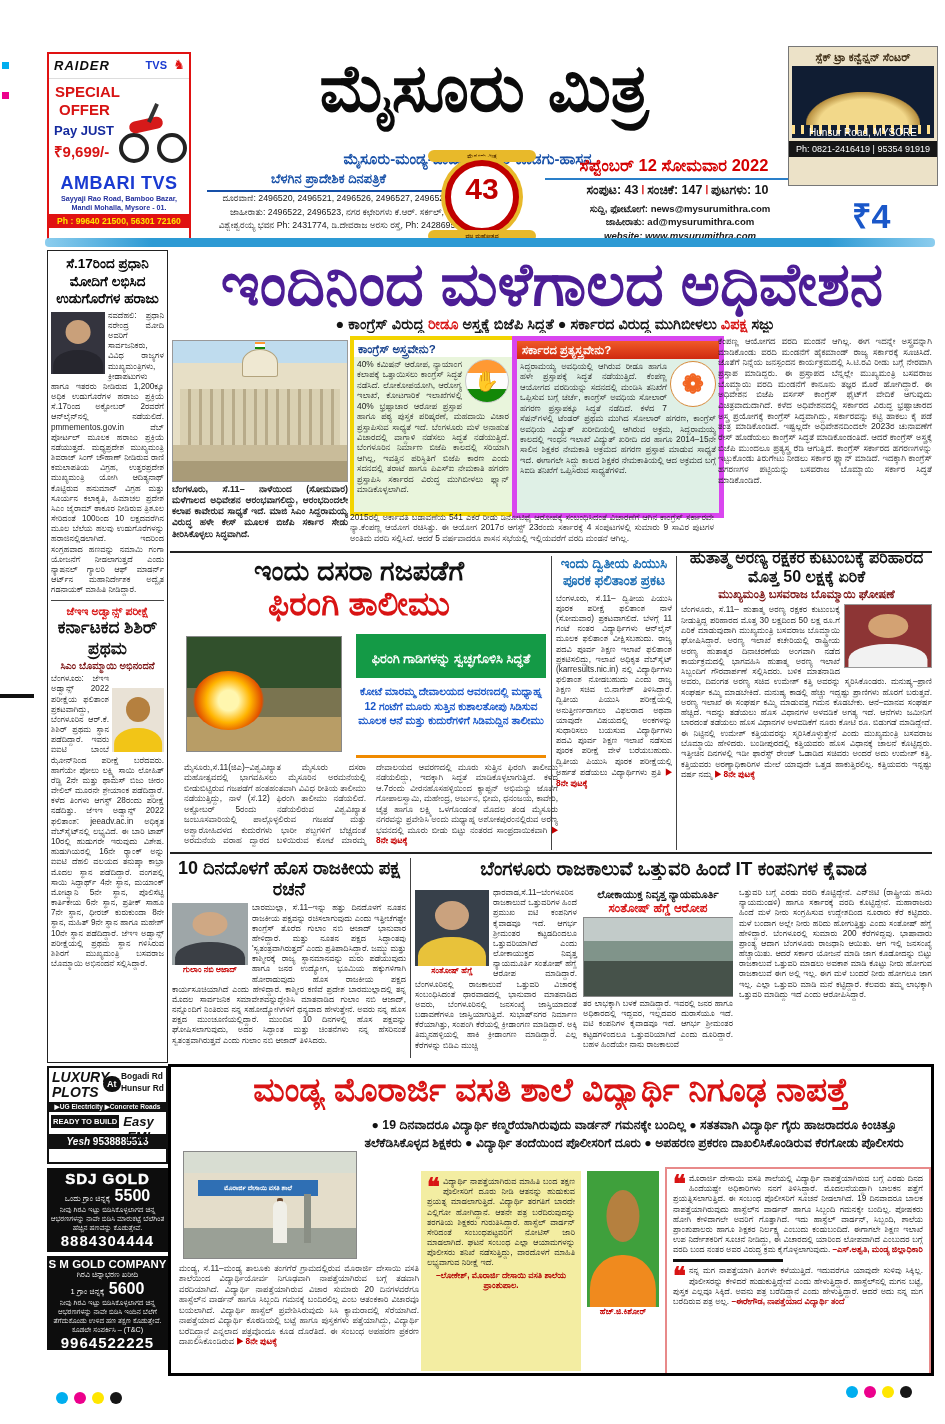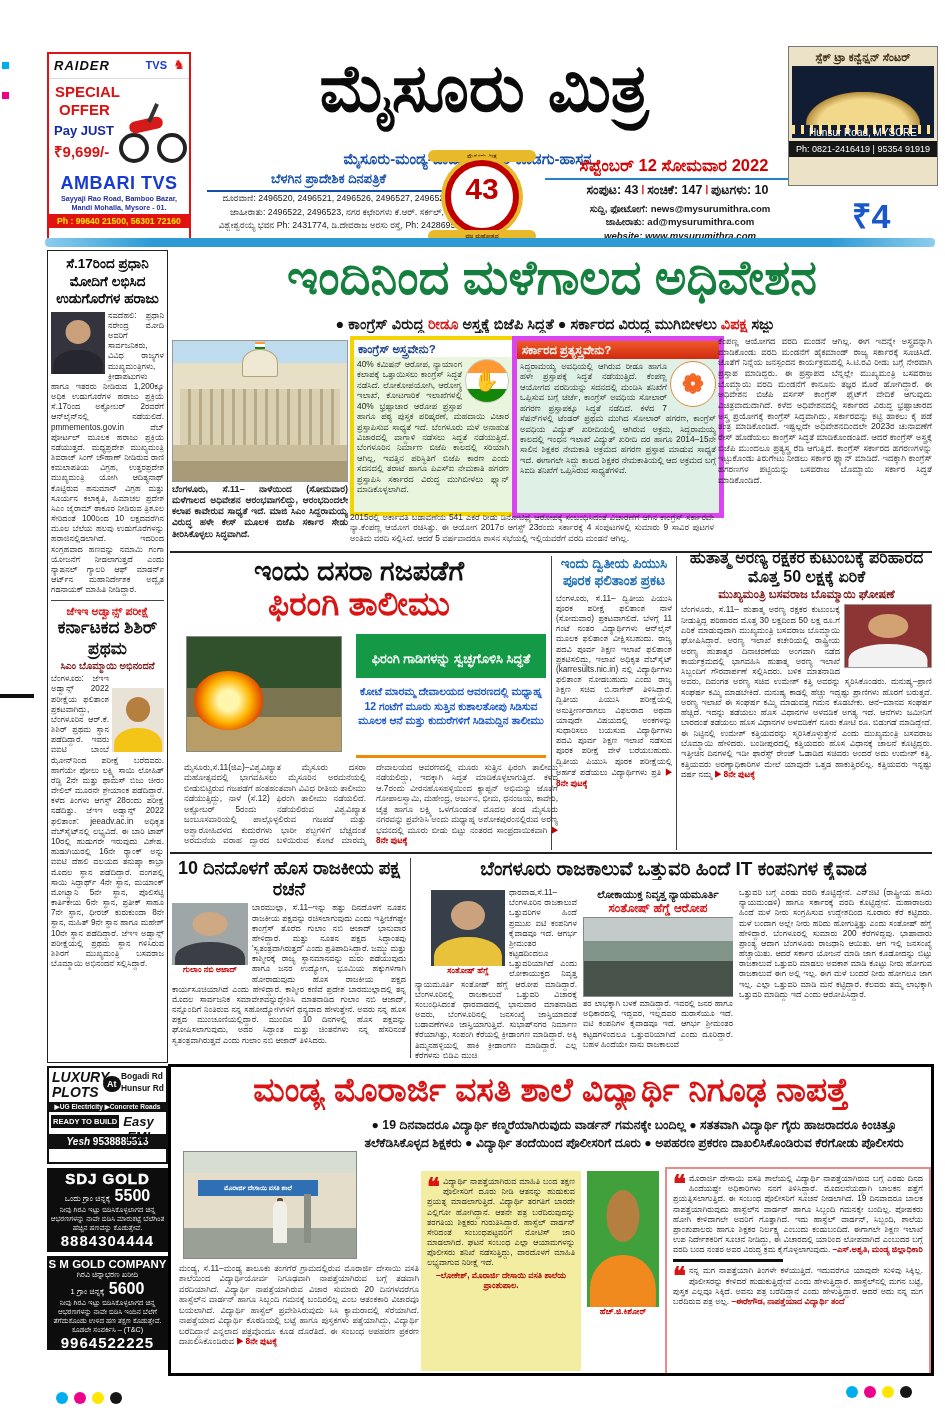--- a/index.html
+++ b/index.html
@@ -158,21 +158,21 @@
       <div class="gdome"></div>
         <div class="glow"></div>
       <div class="ctr" style="position:absolute;left:0;bottom:0;width:100%;color:#fff;font-size:10px;">Hunsur Road, MYSORE</div>
     </div>
     <div class="ctr" style="background:#161616;color:#fff;font-size:9px;padding:3px 0;margin-top:3px;">Ph: 0821-2416419 | 95354 91919</div>
   </div>
   <div class="abs b" style="left:852px;top:192px;width:70px;font-size:34px;color:#1a57c9;">₹4</div>
 
   <div class="abs" style="left:45px;top:238px;width:890px;height:9px;border-radius:4px;background:linear-gradient(90deg,#8ccdee,#2d9ad4 12%,#2d9ad4 88%,#8ccdee);"></div>
 
-  <div class="abs ctr b" style="left:172px;top:252px;width:760px;font-size:48px;line-height:1.1;color:#15803d;white-space:nowrap;overflow:hidden;">ಇಂದಿನಿಂದ ಮಳೆಗಾಲದ ಅಧಿವೇಶನ</div>
+  <div class="abs ctr b" style="left:172px;top:252px;width:760px;font-size:60px;line-height:1.1;color:#4c1d95;white-space:nowrap;overflow:hidden;">ಇಂದಿನಿಂದ ಮಳೆಗಾಲದ ಅಧಿವೇಶನ</div>
   <div class="abs ctr b" style="left:180px;top:316px;width:750px;font-size:14.5px;color:#141414;white-space:nowrap;overflow:hidden;">
     <span>● ಕಾಂಗ್ರೆಸ್ ವಿರುದ್ಧ </span><span class="red">ರೀಡೂ</span><span> ಅಸ್ತ್ರಕ್ಕೆ ಬಿಜೆಪಿ ಸಿದ್ಧತೆ   ● ಸರ್ಕಾರದ ವಿರುದ್ಧ ಮುಗಿಬೀಳಲು </span><span class="red">ವಿಪಕ್ಷ</span><span> ಸಜ್ಜು</span>
   </div>
 
   <div class="abs vsphoto" style="left:172px;top:340px;width:174px;height:140px;border:1px solid #999;">
     <div class="flag"></div>
       <div class="dome"></div>
       <div class="cols"></div>
   </div>
   <div class="abs tiny b jst" style="left:172px;top:484px;width:176px;height:62px;font-size:9px;">ಬೆಂಗಳೂರು, ಸೆ.11– ನಾಳೆಯಿಂದ (ಸೋಮವಾರ) ಮಳೆಗಾಲದ ಅಧಿವೇಶನ ಆರಂಭವಾಗಲಿದ್ದು, ಆರಂಭದಿಂದಲೇ ಕಲಾಪ ಕಾವೇರುವ ಸಾಧ್ಯತೆ ಇದೆ. ಮಾಜಿ ಸಿಎಂ ಸಿದ್ದರಾಮಯ್ಯ ವಿರುದ್ಧ ಹಳೇ ಕೇಸ್ ಮೂಲಕ ಬಿಜೆಪಿ ಸರ್ಕಾರ ಸೇಡು ತೀರಿಸಿಕೊಳ್ಳಲು ಸಿದ್ಧವಾಗಿದೆ.</div>
@@ -245,21 +245,21 @@
       </span>
       <span>ಬಾರಮುಲ್ಲಾ, ಸೆ.11–ಇನ್ನು ಹತ್ತು ದಿನದೊಳಗೆ ನೂತನ ರಾಜಕೀಯ ಪಕ್ಷವನ್ನು ರಚಿಸಲಾಗುವುದು ಎಂದು ಇತ್ತೀಚೆಗಷ್ಟೇ ಕಾಂಗ್ರೆಸ್ ತೊರೆದ ಗುಲಾಂ ನಬಿ ಆಜಾದ್ ಭಾನುವಾರ ಹೇಳಿದ್ದಾರೆ. ಮತ್ತು ನೂತನ ಪಕ್ಷದ ಸಿದ್ಧಾಂತವು 'ಸ್ವತಂತ್ರವಾಗಿರುತ್ತದೆ' ಎಂದು ಪ್ರತಿಪಾದಿಸಿದ್ದಾರೆ. ಜಮ್ಮು ಮತ್ತು ಕಾಶ್ಮೀರಕ್ಕೆ ರಾಜ್ಯ ಸ್ಥಾನಮಾನವನ್ನು ಮರು ಪಡೆಯುವುದು ಹಾಗೂ ಜನರ ಉದ್ಯೋಗ, ಭೂಮಿಯ ಹಕ್ಕುಗಳಿಗಾಗಿ ಹೋರಾಡುವುದು ಹೊಸ ರಾಜಕೀಯ ಪಕ್ಷದ ಕಾರ್ಯಸೂಚಿಯಾಗಿದೆ ಎಂದು ಹೇಳಿದ್ದಾರೆ. ಕಾಶ್ಮೀರ ಕಣಿವೆ ಪ್ರದೇಶ ಬಾರಮುಲ್ಲಾದಲ್ಲಿ ತನ್ನ ಮೊದಲ ಸಾರ್ವಜನಿಕ ಸಮಾವೇಶವನ್ನುದ್ದೇಶಿಸಿ ಮಾತನಾಡಿದ ಗುಲಾಂ ನಬಿ ಆಜಾದ್, ನನ್ನೊಂದಿಗೆ ನಿಂತಿರುವ ನನ್ನ ಸಹೋದ್ಯೋಗಿಗಳಿಗೆ ಧನ್ಯವಾದ ಹೇಳುತ್ತೇನೆ. ಅವರು ನನ್ನ ಹೊಸ ಪಕ್ಷದ ಮುಂಚೂಣಿಯಲ್ಲಿದ್ದಾರೆ. ಮುಂದಿನ 10 ದಿನಗಳಲ್ಲಿ ಹೊಸ ಪಕ್ಷವನ್ನು ಘೋಷಿಸಲಾಗುವುದು, ಅದರ ಸಿದ್ಧಾಂತ ಮತ್ತು ಚಿಂತನೆಗಳು ನನ್ನ ಹೆಸರಿನಂತೆ ಸ್ವತಂತ್ರವಾಗಿರುತ್ತವೆ ಎಂದು ಗುಲಾಂ ನಬಿ ಆಜಾದ್ ತಿಳಿಸಿದರು.</span>
     </div>
   </div>
 
   <div class="abs vsep" style="left:410px;top:858px;height:200px;"></div>
 
   <div class="abs" style="left:415px;top:858px;width:517px;height:200px;overflow:hidden;">
     <div class="ctr b" style="font-size:19px;color:#121212;white-space:nowrap;overflow:hidden;">ಬೆಂಗಳೂರು ರಾಜಕಾಲುವೆ ಒತ್ತುವರಿ ಹಿಂದೆ IT ಕಂಪನಿಗಳ ಕೈವಾಡ</div>
     <div class="abs tiny jst" style="left:0;top:30px;width:162px;height:170px;font-size:8.2px;">
-      <span style="float:left;width:74px;margin:2px 4px 1px 16px;">
+      <span style="float:left;width:74px;margin:2px 4px 1px 0;">
         <span class="portrait" style="display:block;width:74px;height:76px;--bg:#37404a;--skin:#caa27e;--shirt:#e8c23a;"></span>
         <span class="pcaption" style="display:block;">ಸಂತೋಷ್ ಹೆಗ್ಡೆ</span>
       </span>
       <span>ಧಾರವಾಡ,ಸೆ.11–ಬೆಂಗಳೂರಿನ ರಾಜಕಾಲುವೆ ಒತ್ತುವರಿಗಳ ಹಿಂದೆ ಪ್ರಮುಖ ಐಟಿ ಕಂಪನಿಗಳ ಕೈವಾಡವೂ ಇದೆ. ಆಗರ್ಭ ಶ್ರೀಮಂತರ ಕಟ್ಟಡದಿಂದಲೂ ಒತ್ತುವರಿಯಾಗಿದೆ ಎಂದು ಲೋಕಾಯುಕ್ತದ ನಿವೃತ್ತ ನ್ಯಾಯಮೂರ್ತಿ ಸಂತೋಷ್ ಹೆಗ್ಡೆ ಆರೋಪ ಮಾಡಿದ್ದಾರೆ. ಬೆಂಗಳೂರಿನಲ್ಲಿ ರಾಜಕಾಲುವೆ ಒತ್ತುವರಿ ವಿಚಾರಕ್ಕೆ ಸಂಬಂಧಿಸಿದಂತೆ ಧಾರವಾಡದಲ್ಲಿ ಭಾನುವಾರ ಮಾತನಾಡಿದ ಅವರು, ಬೆಂಗಳೂರಿನಲ್ಲಿ ಜನಸಂಖ್ಯೆ ಜಾಸ್ತಿಯಾದಂತೆ ಬಡಾವಣೆಗಳೂ ಜಾಸ್ತಿಯಾಗುತ್ತಿವೆ. ಸುಭಾಷ್‌ನಗರ ನಿರ್ಮಾಣ ಕೆರೆಯಾಗಿತ್ತು, ಸಂಪಂಗಿ ಕೆರೆಯಲ್ಲಿ ಕ್ರೀಡಾಂಗಣ ಮಾಡಿದ್ದಾರೆ. ಅಕ್ಕಿ ತಿಮ್ಮನಹಳ್ಳಿಯಲ್ಲಿ ಹಾಕಿ ಕ್ರೀಡಾಂಗಣ ಮಾಡಿದ್ದಾರೆ. ಎಲ್ಲ ಕೆರೆಗಳನ್ನು ಬಿಡಿಎ ಮುಚ್ಚಿ</span>
     </div>
     <div class="abs" style="left:168px;top:30px;width:150px;height:170px;overflow:hidden;">
       <div class="ctr b" style="font-size:10.5px;color:#121212;">ಲೋಕಾಯುಕ್ತ ನಿವೃತ್ತ ನ್ಯಾಯಮೂರ್ತಿ</div>
       <div class="ctr b red" style="font-size:12px;">ಸಂತೋಷ್ ಹೆಗ್ಡೆ ಆರೋಪ</div>
       <div class="canalphoto" style="position:relative;width:150px;height:78px;margin:2px 0;border:1px solid #888;"></div>
       <div class="tiny jst" style="font-size:8.2px;">ತರ ಲಾಭಕ್ಕಾಗಿ ಬಳಕೆ ಮಾಡಿದ್ದಾರೆ. ಇವರಲ್ಲಿ ಜನರ ಹಾಗೂ ಅಧಿಕಾರದಲ್ಲಿ ಇದ್ದವರ, ಇಲ್ಲದವರ ದುರಾಸೆಯೂ ಇದೆ. ಐಟಿ ಕಂಪನಿಗಳ ಕೈವಾಡವೂ ಇದೆ. ಆಗರ್ಭ ಶ್ರೀಮಂತರ ಕಟ್ಟಡಗಳಿಂದಲೂ ಒತ್ತುವರಿಯಾಗಿದೆ ಎಂದು ದೂರಿದ್ದಾರೆ. ಬಹಳ ಹಿಂದೆಯೇ ನಾನು ರಾಜಕಾಲುವೆ</div>

